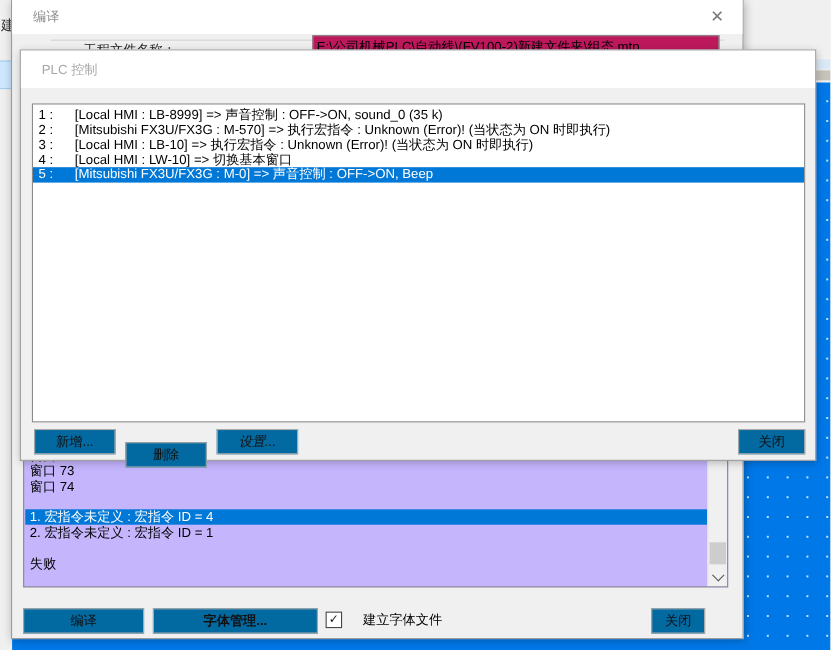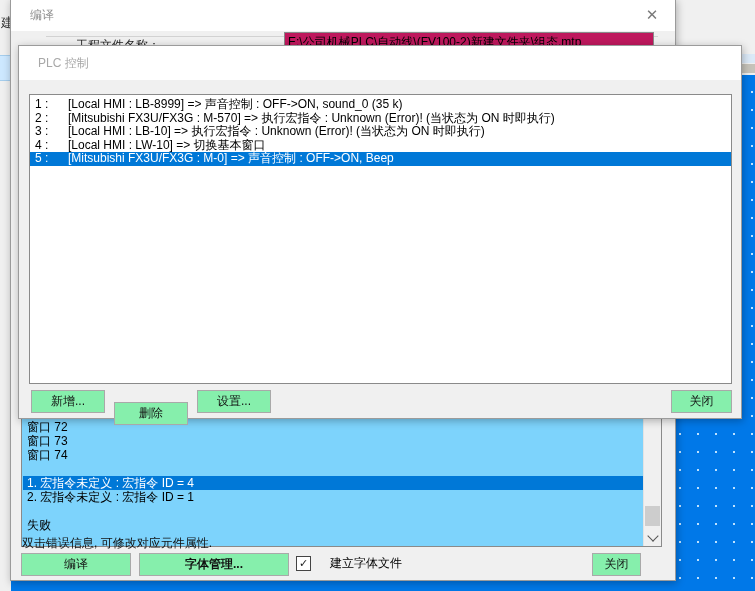--- a/index.html
+++ b/index.html
@@ -26,53 +26,53 @@
   
   #compile-dialog{left:10px;top:-1px;width:664px;height:580px;z-index:3;}
   #compile-dialog .titlebar{height:31px;}
   .close-btn{position:absolute;right:6px;top:2px;width:34px;height:26px;display:flex;align-items:center;justify-content:center;color:#7a7a7a;font-size:15px;cursor:pointer;}
   .groupline{position:absolute;left:35px;top:36px;width:612px;border-top:1px solid #d2d2d2;}
   .proj-label{position:absolute;left:65px;top:37px;color:#222;}
   .proj-field{position:absolute;left:273px;top:32px;width:362px;height:17px;background:#be185d;border:1px solid #8a8a8a;
     padding:1px 3px;white-space:nowrap;overflow:hidden;font-size:12px;}
 
   
-  .out-list{position:absolute;left:10px;top:418px;width:639px;height:127px;background:#7dd3fc;border:1px solid #8a8a8a;overflow:hidden;}
+  .out-list{position:absolute;left:10px;top:405px;width:639px;height:127px;background:#c4b5fd;border:1px solid #8a8a8a;overflow:hidden;}
   .out-lines{position:absolute;left:1px;top:1px;right:18px;}
   .out-line{height:14px;line-height:14px;padding-left:4px;white-space:pre;overflow:hidden;}
   .out-line.selected{background:#0078d7;color:#fff;}
   .vscroll{position:absolute;right:0;top:0;bottom:0;width:17px;background:#f0f0f0;border-left:1px solid #e3e3e3;}
   .vthumb{position:absolute;left:1px;top:87px;width:15px;height:20px;background:#cdcdcd;}
   .varrow{position:absolute;left:1px;bottom:0;width:15px;height:16px;background:#f0f0f0;display:flex;align-items:center;justify-content:center;}
   .chev{width:7px;height:7px;border-right:1.6px solid #555;border-bottom:1.6px solid #555;transform:rotate(45deg);margin-top:-4px;}
 
   .hint{position:absolute;left:11px;top:535px;color:#111;}
 
-  .btn{position:absolute;height:23px;background:#86efac;border:1px solid #a9a9a9;display:flex;align-items:center;justify-content:center;
+  .btn{position:absolute;height:23px;background:#0369a1;border:1px solid #a9a9a9;display:flex;align-items:center;justify-content:center;
     font-size:12px;color:#111;cursor:pointer;box-sizing:border-box;}
   #btn-compile{left:10px;top:553px;width:110px;}
   #btn-font{left:128px;top:553px;width:150px;font-weight:bold;}
   #btn-close-compile{left:581px;top:553px;width:49px;}
   .chk-wrap{position:absolute;left:285px;top:555px;display:flex;align-items:center;}
   .chk-box{width:13px;height:13px;background:#fff;border:1px solid #444;display:flex;align-items:center;justify-content:center;
     font-size:11px;line-height:11px;color:#1a1a1a;}
   .chk-label{margin-left:19px;}
 
   
   #plc-dialog{left:18px;top:45px;width:722px;height:372px;z-index:4;}
   #plc-dialog .titlebar{height:34px;}
   #plc-dialog .title-text{color:#a8a8a8;}
   .plc-list{position:absolute;left:10px;top:48px;width:701px;height:285px;background:#fff;border:1px solid #8a8a8a;overflow:hidden;padding-top:3px;box-sizing:content-box;}
   .plc-row{height:13.5px;line-height:13.5px;white-space:pre;overflow:hidden;display:flex;}
   .plc-row .num{display:inline-block;width:24px;padding-left:5px;flex:0 0 auto;}
   .plc-row .txt{display:inline-block;padding-left:9px;flex:1 1 auto;}
   .plc-row.selected{background:#0078d7;color:#fff;}
   #btn-add{left:12px;top:344px;width:74px;}
   #btn-del{left:95px;top:356px;width:74px;}
-  #btn-set{left:178px;top:344px;width:74px;}
+  #btn-set{left:178px;top:344px;width:74px;font-style:italic;}
   #btn-close-plc{left:652px;top:344px;width:61px;}
 </style>
 </head>
 <body>
 
 <div id="stage">
 
   <div id="canvas"></div>
 
   <div class="left-strip">
@@ -104,21 +104,20 @@
         <div class="out-line">失败</div>
       </div>
       <div class="vscroll">
         <div class="vthumb"></div>
         <div class="varrow">
           <div class="chev"></div>
         </div>
       </div>
     </div>
 
-    <div class="hint">双击错误信息, 可修改对应元件属性.</div>
 
     <div class="btn" id="btn-compile">编译</div>
     <div class="btn" id="btn-font">字体管理...</div>
     <div class="chk-wrap">
       <div class="chk-box">✓</div>
       <span class="chk-label">建立字体文件</span>
     </div>
     <div class="btn" id="btn-close-compile">关闭</div>
   </div>
 

